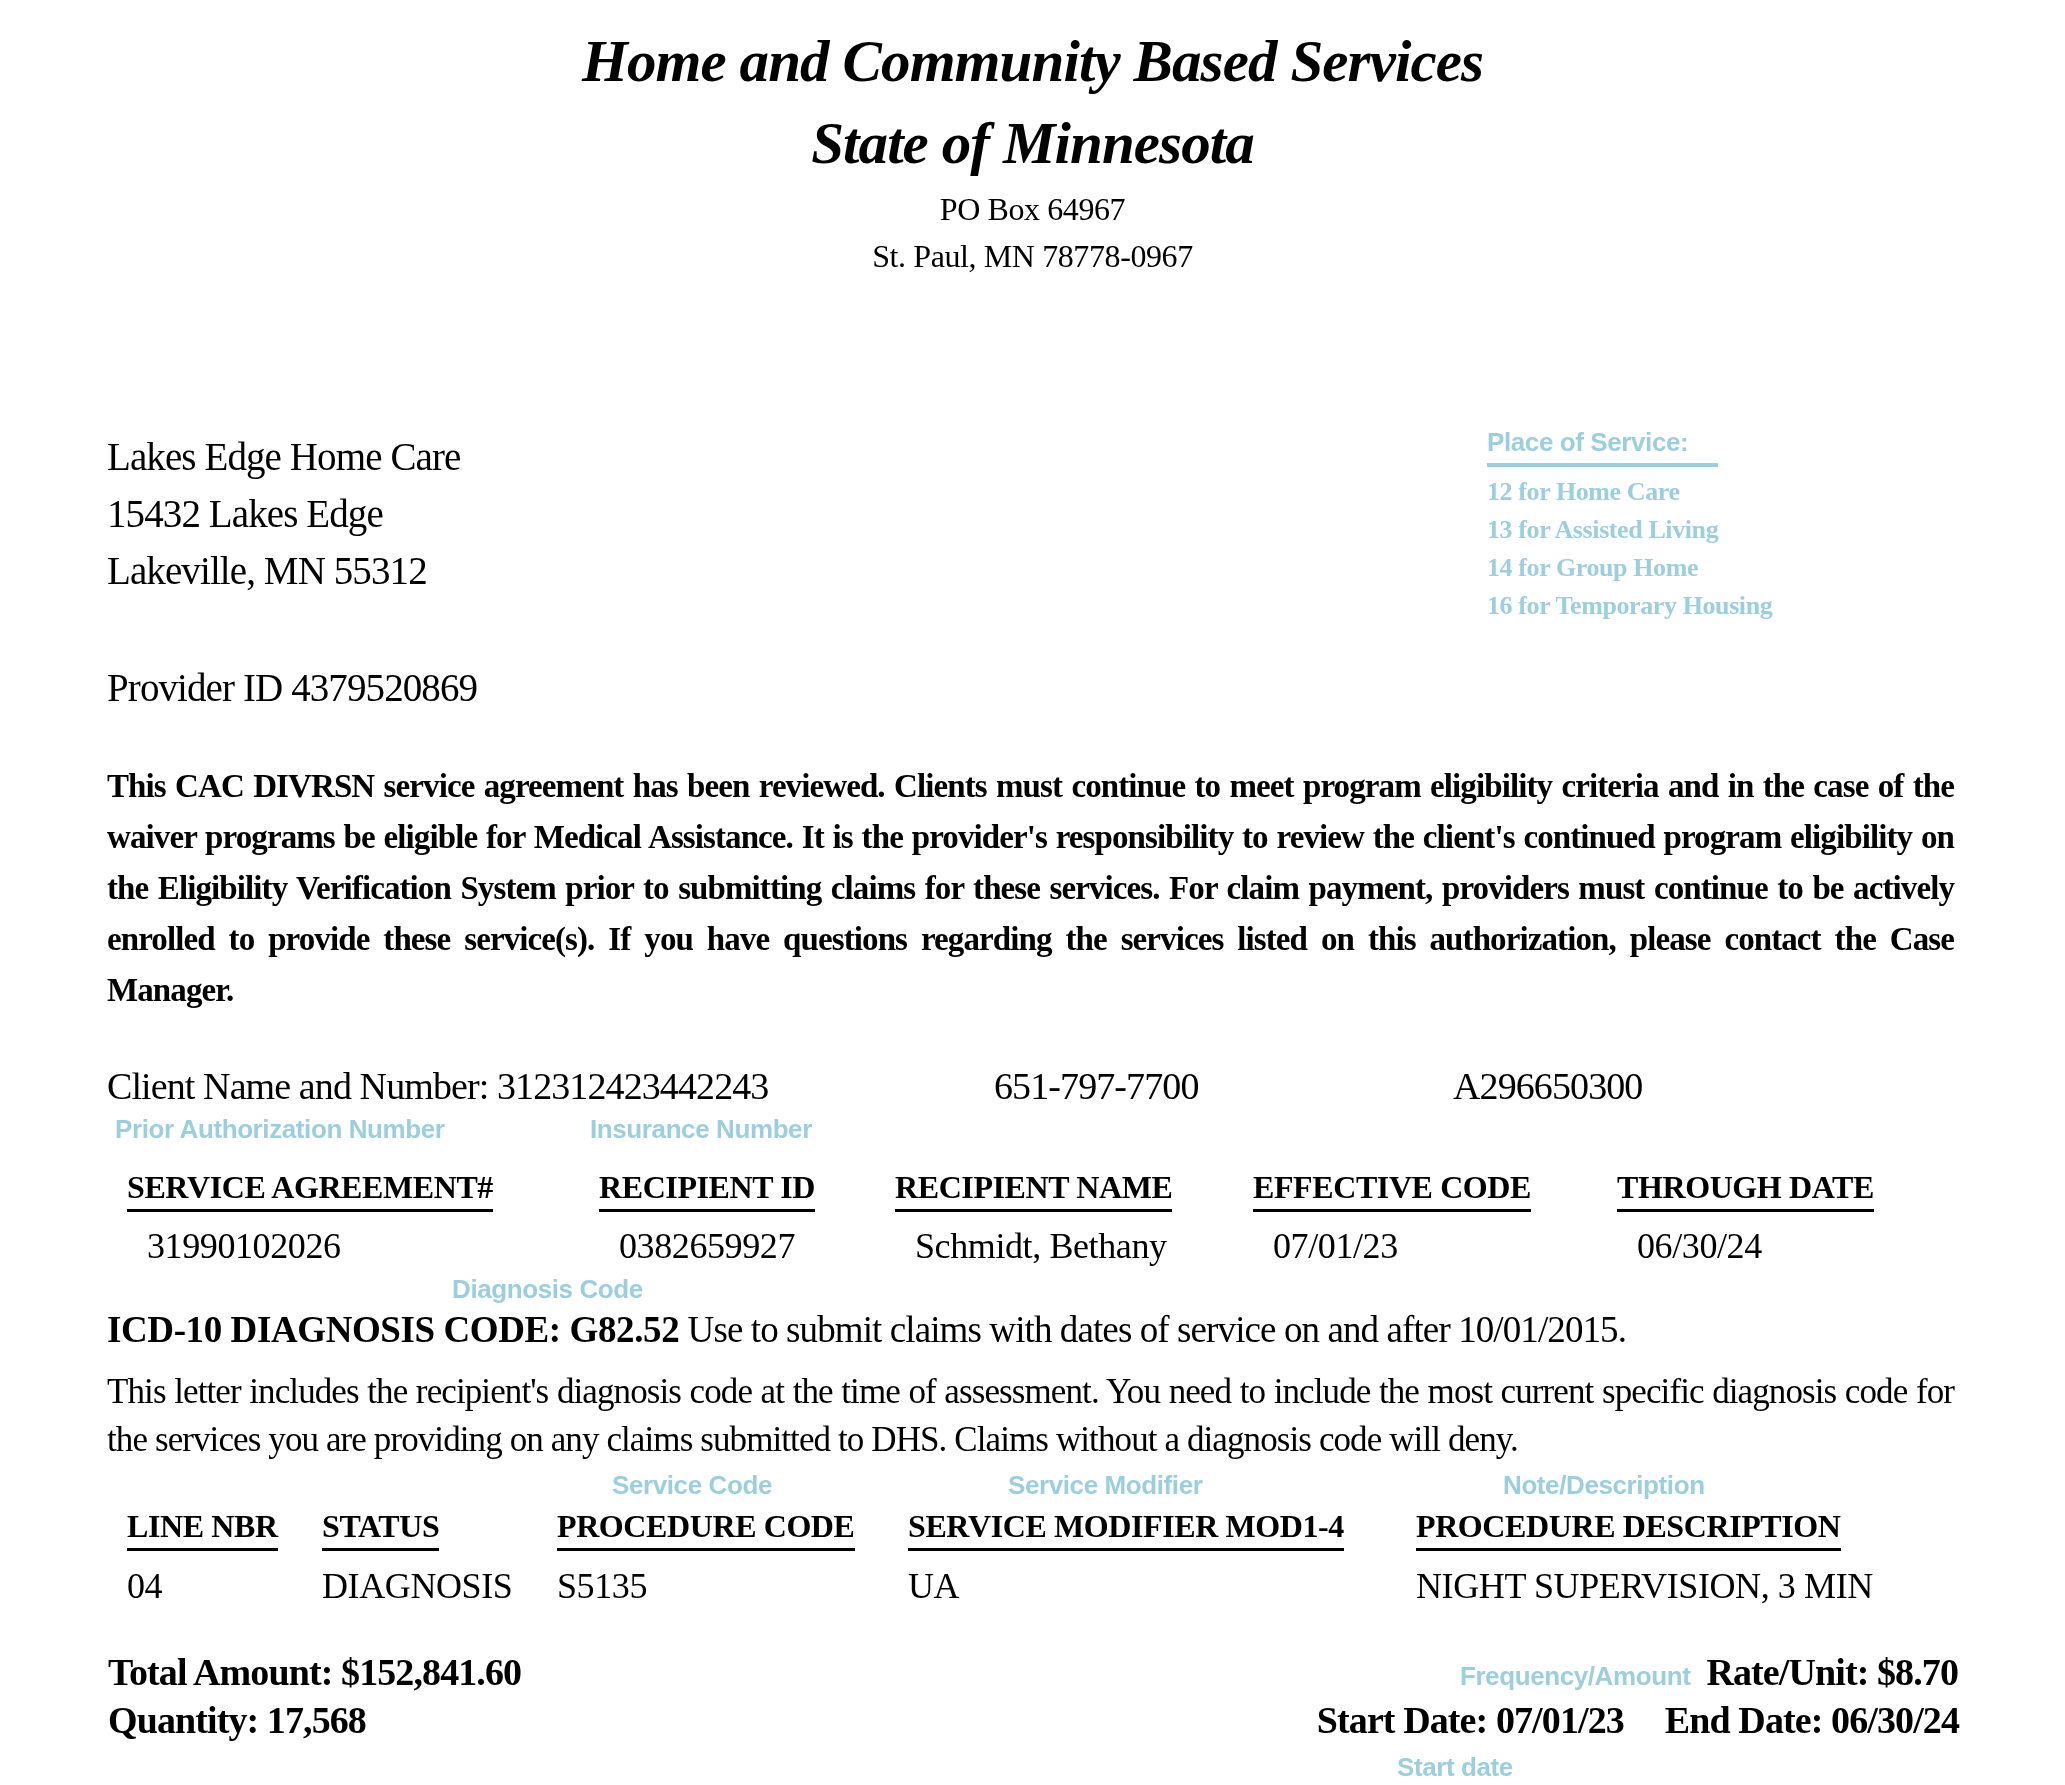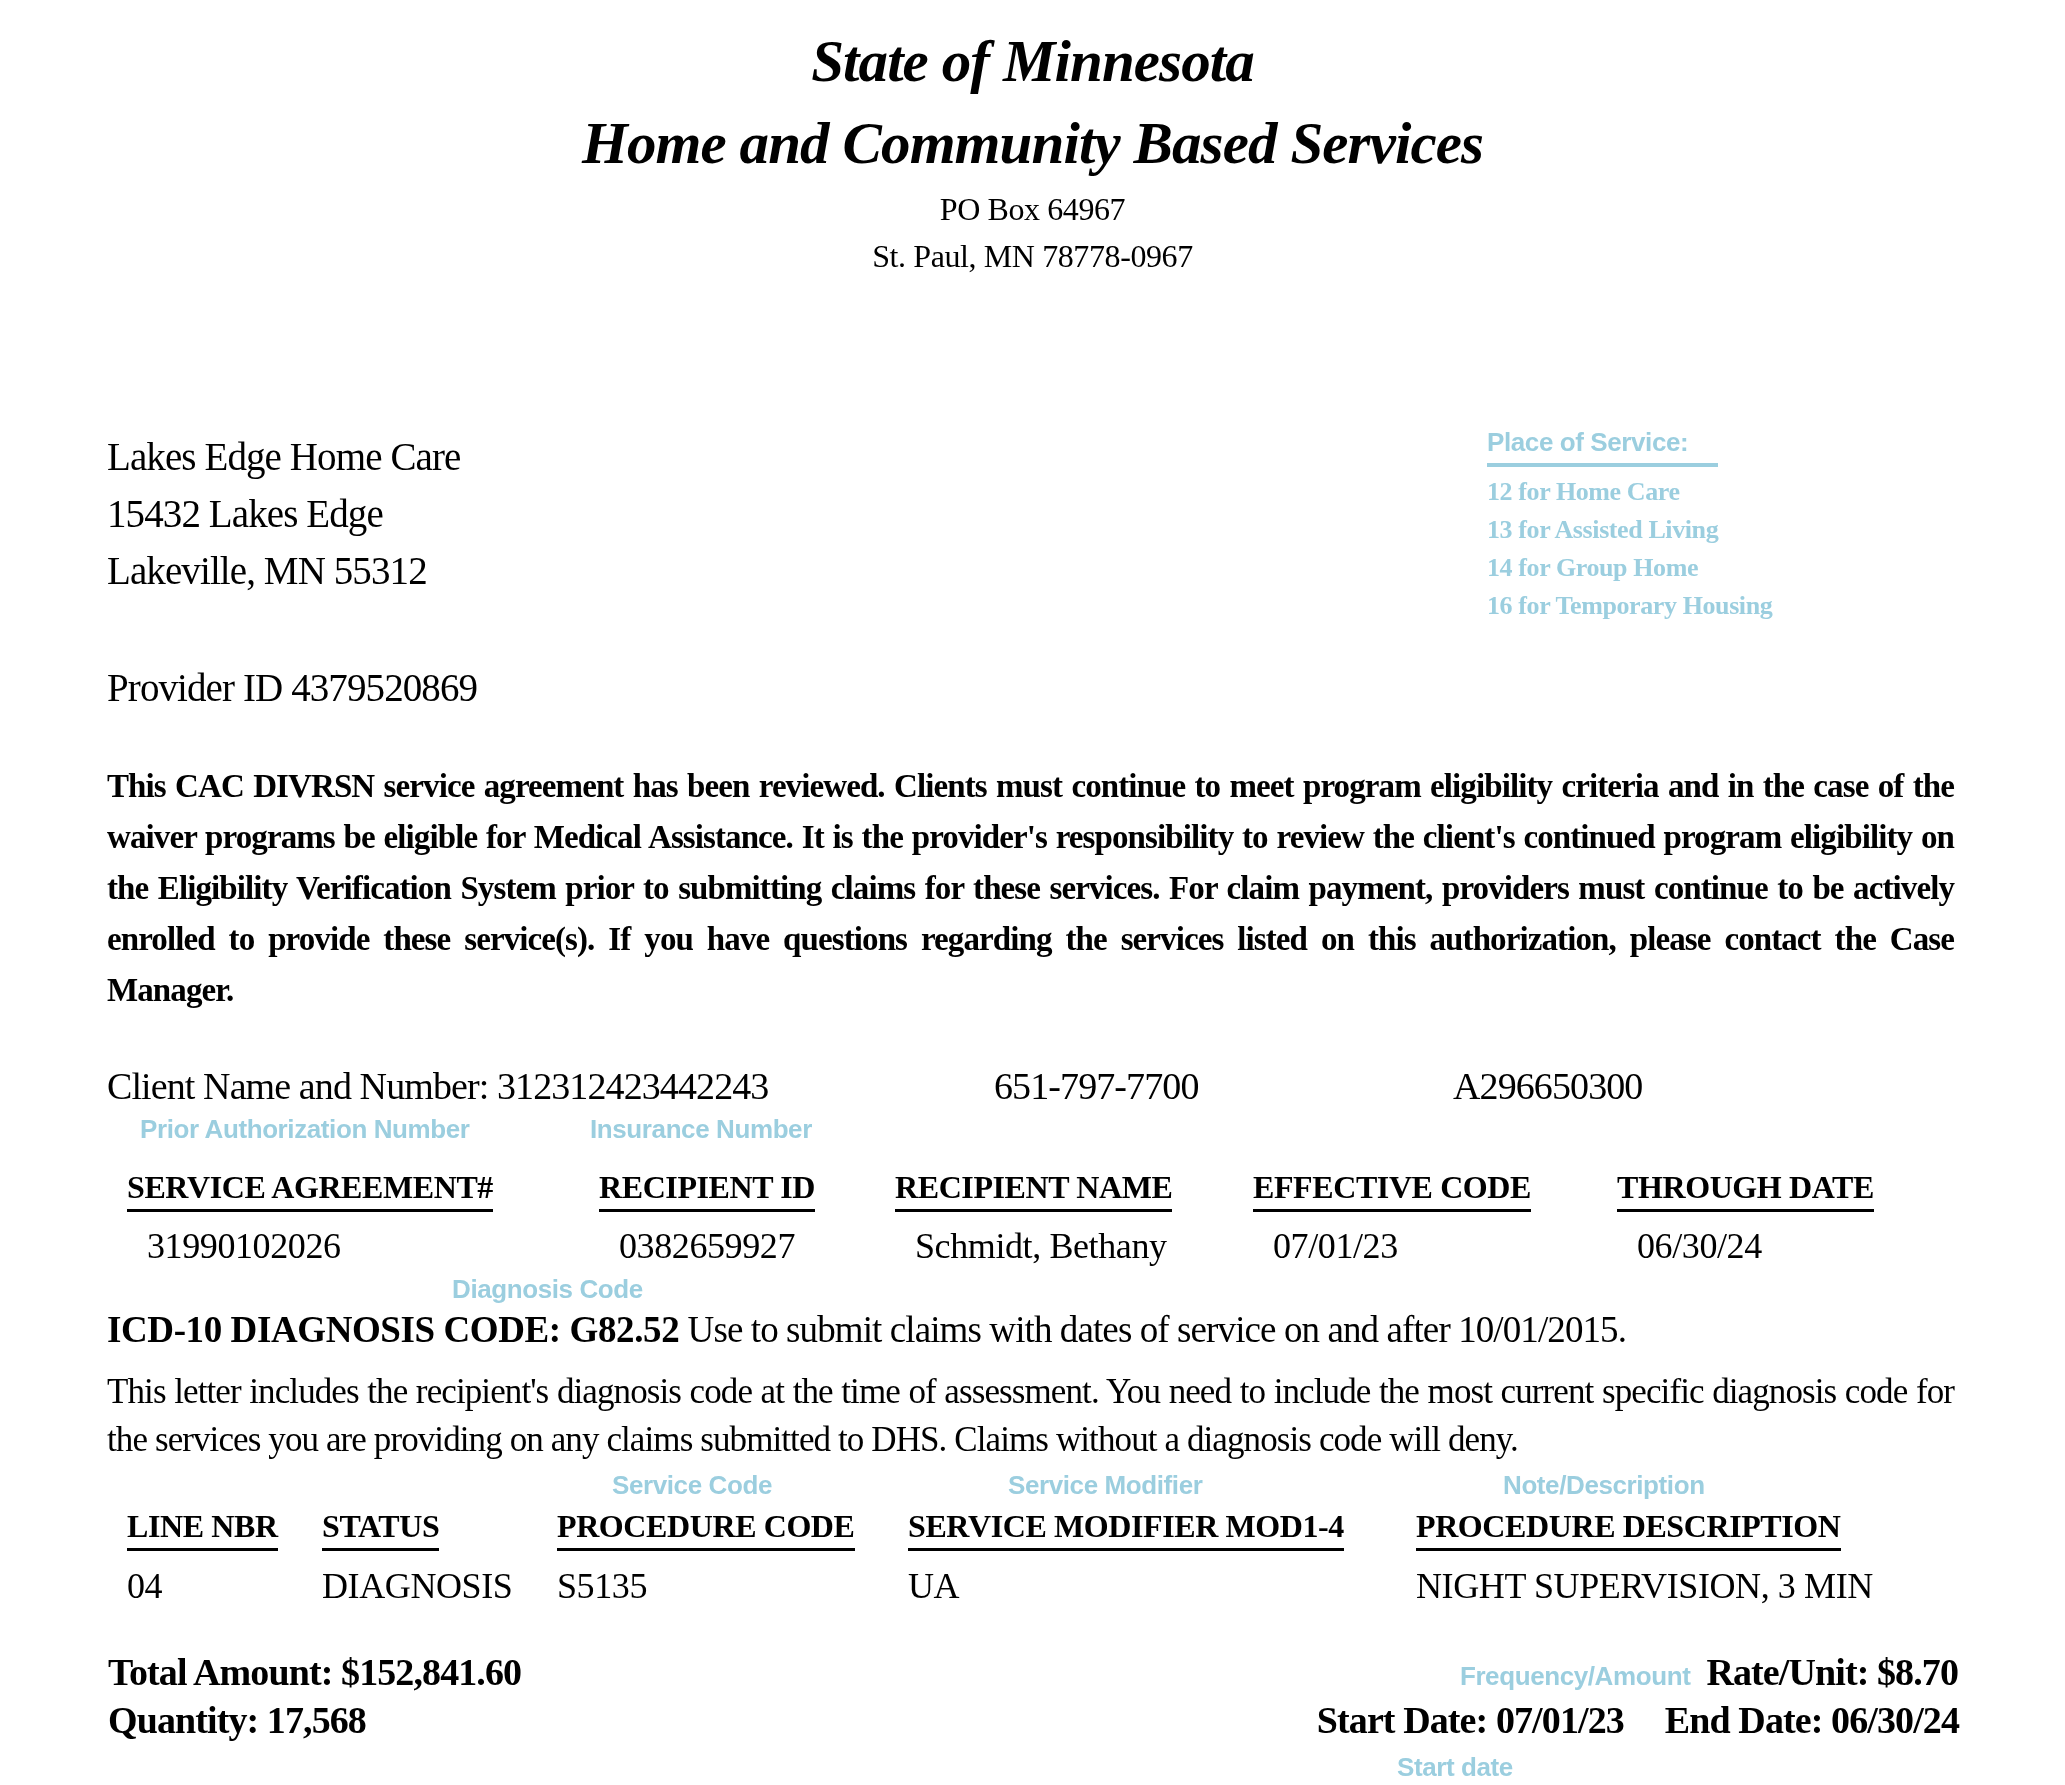--- a/index.html
+++ b/index.html
@@ -17,21 +17,21 @@
   .provider-id{position:absolute;left:107px;top:665px;font-size:39px;letter-spacing:-0.9px;}
   
   .ann{
     position:absolute;color:var(--ann-color,#9BCEDF);
     font-family:"Liberation Sans","DejaVu Sans",sans-serif;
     font-weight:700;font-size:26px;line-height:32px;letter-spacing:-0.4px;white-space:nowrap;
   }
   .pos-block{left:1487px;top:426px;}
   .pos-title{display:inline-block;border-bottom:4.5px solid var(--ann-color,#9BCEDF);padding:0 30px 5.4px 0;margin-bottom:5.4px;}
   .pos-items{line-height:38px;font-family:Liberation Serif, serif;}
-  .ann-prior-auth{left:115px;top:1113px;margin-left:25px;}
+  .ann-prior-auth{left:115px;top:1113px;}
   .ann-insurance{left:590px;top:1113px;}
   .ann-diagnosis{left:452px;top:1273px;}
   .ann-service-code{left:612px;top:1469px;}
   .ann-service-modifier{left:1008px;top:1469px;}
   .ann-note-desc{left:1503px;top:1469px;}
   .ann-start-date{left:1397px;top:1751px;}
   
   .para1{
     position:absolute;left:107px;top:761px;width:1847px;
     font-size:33px;font-weight:bold;line-height:51px;letter-spacing:-0.9px;
@@ -66,22 +66,22 @@
   .rate-row{position:absolute;right:107px;top:1650px;display:flex;align-items:baseline;gap:16px;white-space:nowrap;}
   .rate-value{font-size:38px;font-weight:bold;letter-spacing:-0.9px;}
   .dates-row{position:absolute;right:106px;top:1698px;display:flex;gap:41px;font-size:38px;font-weight:bold;letter-spacing:-0.9px;white-space:nowrap;}
 </style>
 </head>
 <body>
 
 <div class="page">
 
   <header class="doc-header">
+    <div class="title-line">Home and Community Based Services</div>
     <div class="title-line">State of Minnesota</div>
-    <div class="title-line">Home and Community Based Services</div>
     <div class="hq-block">
       <div class="hq-line">PO Box 64967</div>
       <div class="hq-line">St. Paul, MN 78778-0967</div>
     </div>
   </header>
 
   <section class="provider-block">
     <div>Lakes Edge Home Care</div>
     <div>15432 Lakes Edge</div>
     <div>Lakeville, MN 55312</div>

